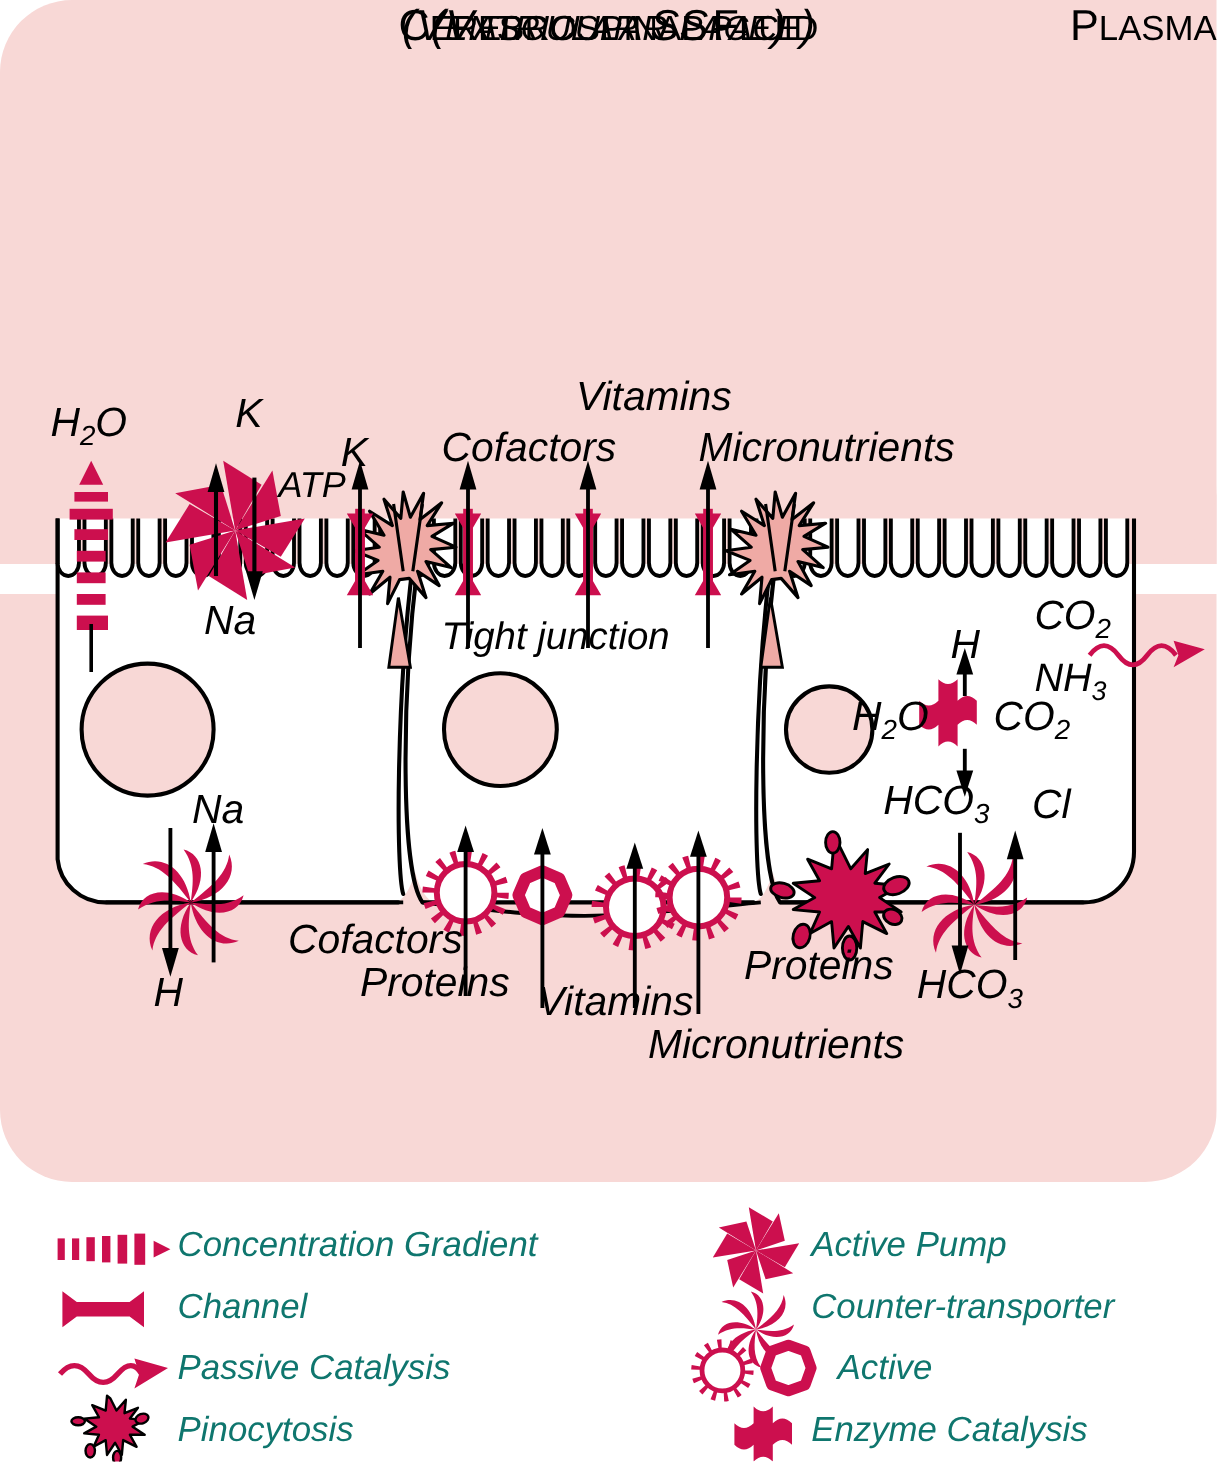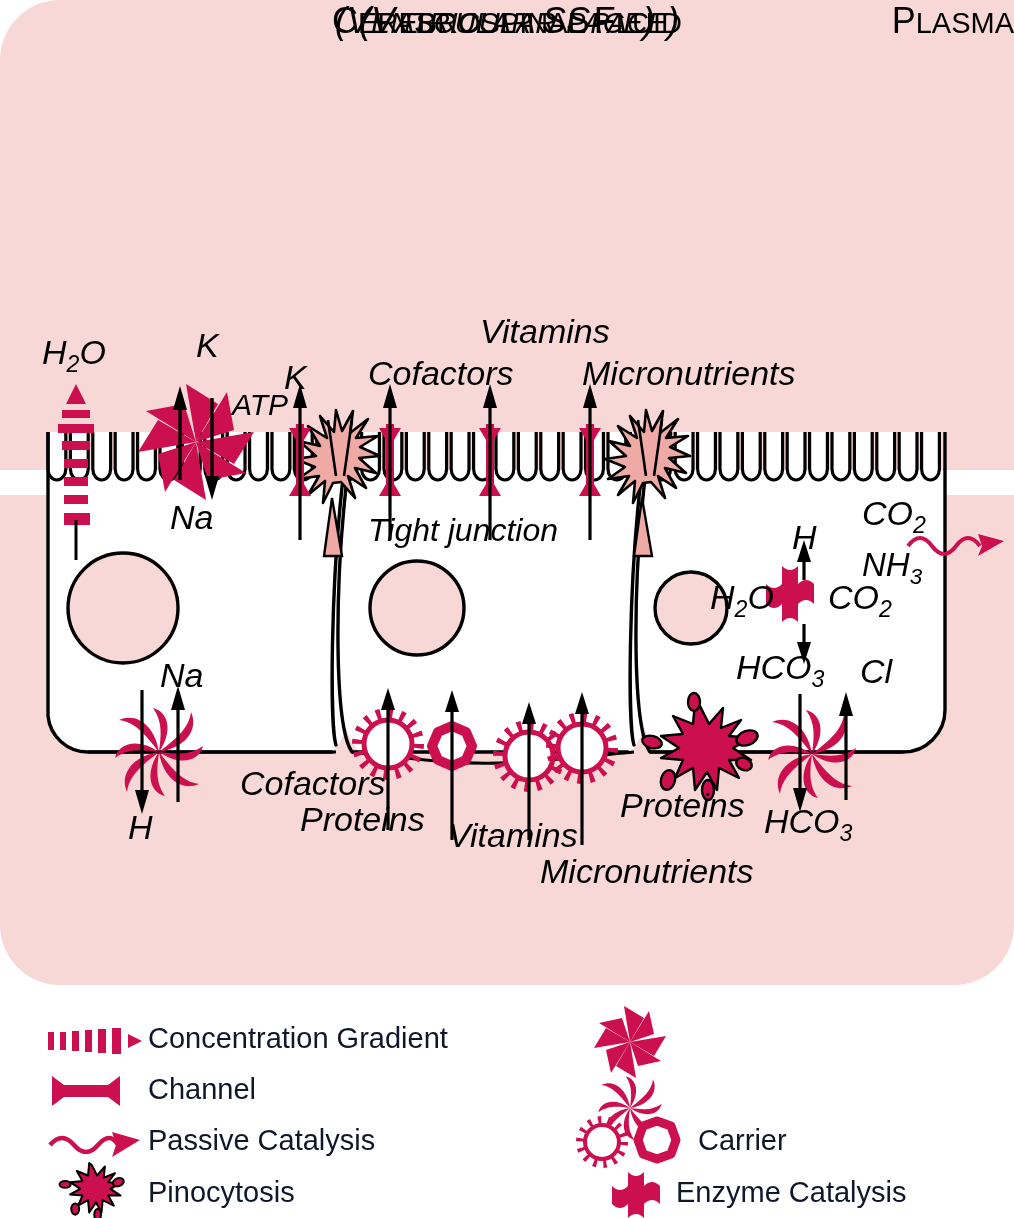--- a/index.html
+++ b/index.html
@@ -8,21 +8,21 @@
   #stage{position:relative;width:1014px;height:866px;background:#ffffff;}
   #stage svg{position:absolute;left:0;top:0;}
   .lbl{position:absolute;font-style:italic;color:#000;white-space:nowrap;
        font-family:"Liberation Sans","DejaVu Sans",sans-serif;}
   .lbl sub{font-size:.68em;font-style:italic;}
   .sc{position:absolute;white-space:nowrap;color:#000;
       font-family:"Liberation Sans","DejaVu Sans",sans-serif;}
   .sc .big{font-size:36px;}
   .sc .sm{font-size:29px;}
   .sc.it{font-style:italic;}
-  .legend-label{position:absolute;font-size:29px;color:#0f172a;
+  .legend-label{position:absolute;font-style:italic;font-size:29px;color:#0f766e;
        white-space:nowrap;font-family:"Liberation Sans","DejaVu Sans",sans-serif;}
 </style>
 </head>
 <body>
 
 <div id="stage">
 
 <svg width="1014" height="1218" viewBox="0 0 1014 1218">
   <defs>
 
@@ -450,16 +450,18 @@
   <g>
     <path d="M612,186 q8,8 16,0 l0,-14 q8,8 16,0 l0,14 q8,-8 16,0 l0,18 q-8,-8 -16,0 l0,14 q-8,-8 -16,0 l0,-14 q-8,8 -16,0 Z" fill="#cc0f4e"></path>
   </g>
 </svg>
 
 <div class="legend-label" style="left:148px;top:1022px;">Concentration Gradient</div>
 <div class="legend-label" style="left:148px;top:1073px;">Channel</div>
 <div class="legend-label" style="left:148px;top:1124px;">Passive Catalysis</div>
 <div class="legend-label" style="left:148px;top:1176px;">Pinocytosis</div>
 
-<div class="legend-label" style="left:698px;top:1124px;">Carrier</div>
+<div class="legend-label" style="left:676px;top:1022px;">Active Pump</div>
+<div class="legend-label" style="left:676px;top:1073px;">Counter-transporter</div>
+<div class="legend-label" style="left:698px;top:1124px;">Active</div>
 <div class="legend-label" style="left:676px;top:1176px;">Enzyme Catalysis</div>
 
 </div>
 
 </body></html>

